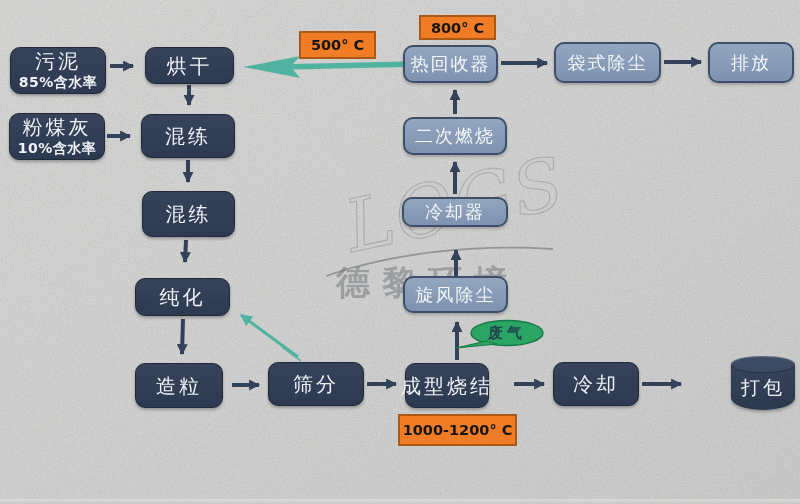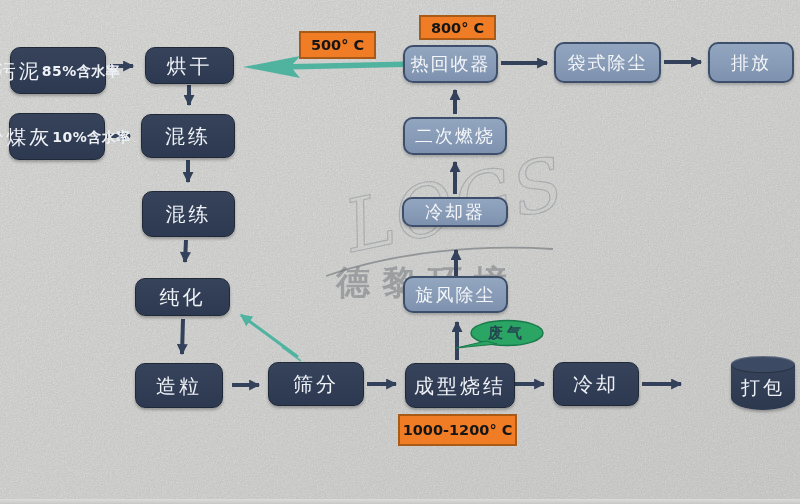--- a/index.html
+++ b/index.html
@@ -5,21 +5,21 @@
   html,body{margin:0;padding:0;background:#d9d9d7;}
   .canvas{
     position:relative;width:800px;height:504px;overflow:hidden;
     background:linear-gradient(150deg,#efefed 0%,#e9eae8 55%,#e2e3e1 100%);
     font-family:"DejaVu Sans","Liberation Sans",sans-serif;
   }
   .noise-layer{position:absolute;inset:0;z-index:0;pointer-events:none;}
   .wm{position:absolute;inset:0;z-index:1;pointer-events:none;}
   .arrows{position:absolute;inset:0;z-index:2;}
   .node{
-    position:absolute;z-index:3;display:flex;flex-direction:row;
+    position:absolute;z-index:3;display:flex;flex-direction:column;
     align-items:center;justify-content:center;border-radius:10px;
     box-sizing:border-box;text-align:center;
   }
   .dark{
     background:linear-gradient(#36435a,#2d3950);
     border:1px solid #1f2938;color:#eef1f6;
     box-shadow:0 2px 3px rgba(0,0,0,.28);
   }
   .light{
     background:linear-gradient(#93a6c0,#7e92af);
@@ -137,21 +137,21 @@
   </div>
   <div class="node dark" style="left:135px;top:278px;width:95px;height:38px">
     <span class="nl">纯化</span>
   </div>
   <div class="node dark" style="left:135px;top:363px;width:88px;height:45px">
     <span class="nl">造粒</span>
   </div>
   <div class="node dark" style="left:268px;top:362px;width:96px;height:44px">
     <span class="nl">筛分</span>
   </div>
-  <div class="node dark" style="left:405px;top:363px;width:110px;height:45px">
+  <div class="node dark" style="left:405px;top:363px;width:84px;height:45px">
     <span class="nl">成型烧结</span>
   </div>
   <div class="node dark" style="left:553px;top:362px;width:86px;height:44px">
     <span class="nl">冷却</span>
   </div>
   <div class="cylinder" style="left:731px;top:364px;width:64px;height:46px">
     <span class="nl">打包</span>
   </div>
 
   <div class="node light" style="left:403px;top:45px;width:95px;height:38px">

